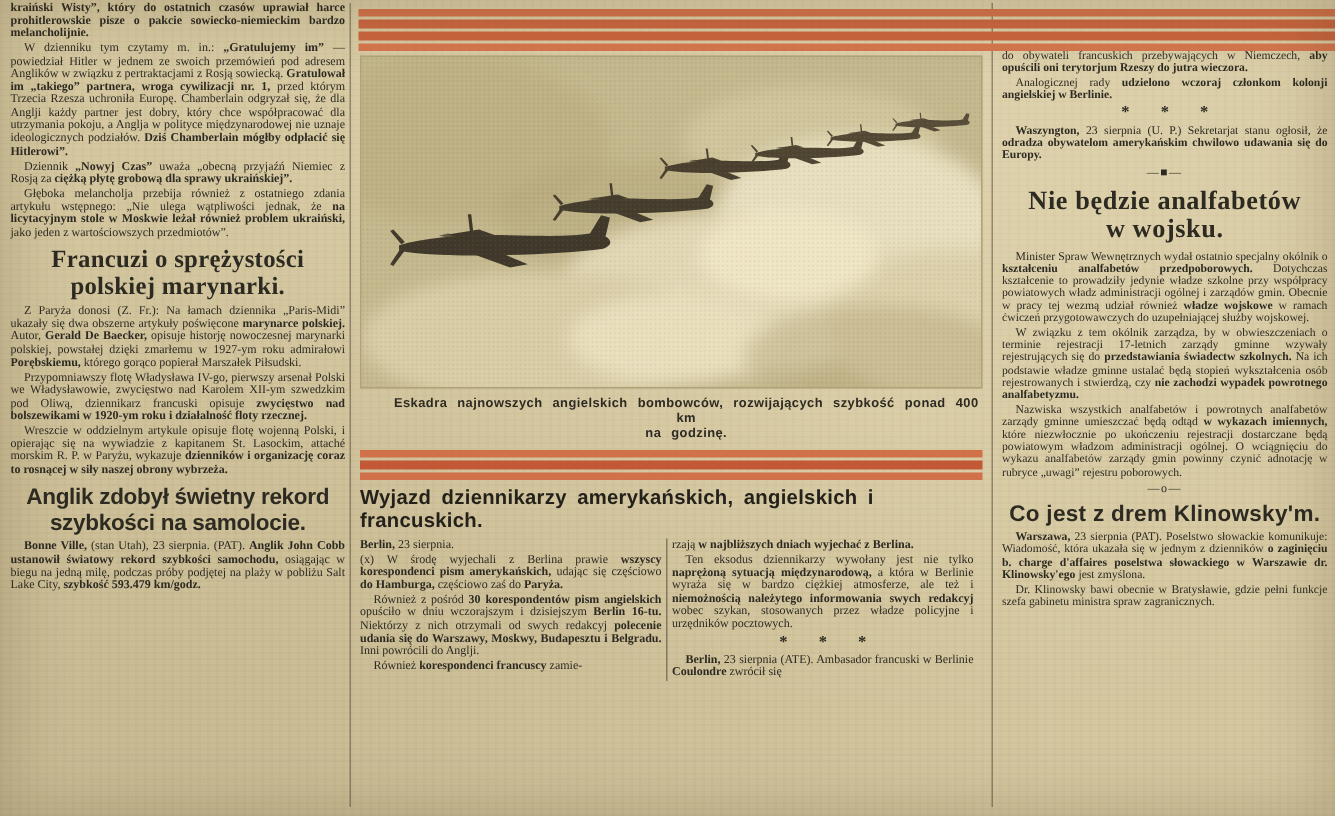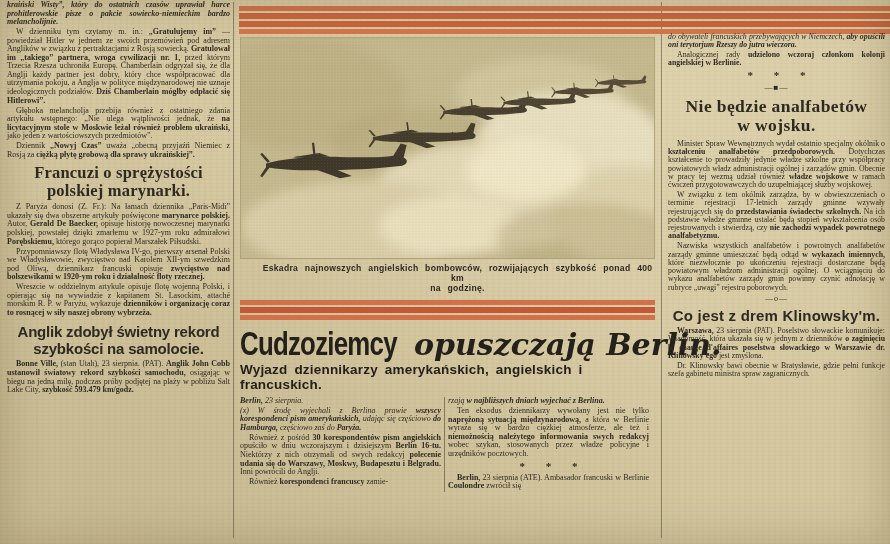--- a/index.html
+++ b/index.html
@@ -11,21 +11,21 @@
       radial-gradient(ellipse at 72% 18%, rgba(255,246,214,0.22), rgba(0,0,0,0) 60%),
       radial-gradient(ellipse at 10% 90%, rgba(90,70,30,0.10), rgba(0,0,0,0) 55%),
       repeating-linear-gradient(0deg, rgba(110,90,50,0.045) 0 1px, rgba(0,0,0,0) 1px 4px),
       repeating-linear-gradient(90deg, rgba(110,90,50,0.03) 0 2px, rgba(0,0,0,0) 2px 6px),
       #d5c8a1;
   }
   .paper::after{content:"";position:absolute;inset:0;pointer-events:none;
     box-shadow:inset 0 0 46px rgba(70,55,20,0.25);}
   .b{font-weight:bold;}
   p{margin:0 0 1.5px;text-align:justify;text-indent:9px;font-size:8px;line-height:8.55px;}
-  p.noind{text-indent:0;font-style:italic;}
+  p.noind{text-indent:0;}
 
   
   .vrule{position:absolute;top:0;bottom:6px;width:1px;background:#39332a;opacity:.45;}
   #rule-a{left:233px;top:2px;}
   #rule-b{left:661px;top:2px;}
 
   
   .col-left{position:absolute;left:7px;top:1px;width:223px;}
   .ltitle{font-size:16.5px;font-weight:bold;text-align:center;line-height:18px;margin:5px 0 3px;letter-spacing:.2px;}
   .ltitle2{font-family:"Liberation Sans",sans-serif;font-size:15px;font-weight:bold;text-align:center;line-height:17px;margin:6px 0 3px;letter-spacing:-.2px;}
@@ -77,22 +77,22 @@
   <div class="stripes-top">
     <div class="stripe s1"></div>
     <div class="stripe s2"></div>
     <div class="stripe s2"></div>
     <div class="stripe s4"></div>
   </div>
 
   <div class="col-left">
     <p class="noind"><span class="b">kraiński Wisty”, który do ostatnich czasów uprawiał harce prohitlerowskie pisze o pakcie sowiecko-niemieckim bardzo melancholijnie.</span></p>
     <p><span>W dzienniku tym czytamy m. in.: </span><span class="b">„Gratulujemy im”</span><span> — powiedział Hitler w jednem ze swoich przemówień pod adresem Anglików w związku z pertraktacjami z Rosją sowiecką. </span><span class="b">Gratulował im „takiego” partnera, wroga cywilizacji nr. 1,</span><span> przed którym Trzecia Rzesza uchroniła Europę. Chamberlain odgryzał się, że dla Anglji każdy partner jest dobry, który chce współpracować dla utrzymania pokoju, a Anglja w polityce międzynarodowej nie uznaje ideologicznych podziałów. </span><span class="b">Dziś Chamberlain mógłby odpłacić się Hitlerowi”.</span></p>
+    <p><span>Dziennik </span><span class="b">„Nowyj Czas”</span><span> uważa „obecną przyjaźń Niemiec z Rosją za </span><span class="b">ciężką płytę grobową dla sprawy ukraińskiej”.</span></p>
     <p><span>Głęboka melancholja przebija również z ostatniego zdania artykułu wstępnego: „Nie ulega wątpliwości jednak, że </span><span class="b">na licytacyjnym stole w Moskwie leżał również problem ukraiński,</span><span> jako jeden z wartościowszych przedmiotów”.</span></p>
-    <p><span>Dziennik </span><span class="b">„Nowyj Czas”</span><span> uważa „obecną przyjaźń Niemiec z Rosją za </span><span class="b">ciężką płytę grobową dla sprawy ukraińskiej”.</span></p>
 
     <h2 class="ltitle">Francuzi o sprężystości polskiej marynarki.</h2>
     <p><span>Z Paryża donosi (Z. Fr.): Na łamach dziennika „Paris-Midi” ukazały się dwa obszerne artykuły poświęcone </span><span class="b">marynarce polskiej.</span><span> Autor, </span><span class="b">Gerald De Baecker,</span><span> opisuje historję nowoczesnej marynarki polskiej, powstałej dzięki zmarłemu w 1927-ym roku admirałowi </span><span class="b">Porębskiemu,</span><span> którego gorąco popierał Marszałek Piłsudski.</span></p>
     <p><span>Przypomniawszy flotę Władysława IV-go, pierwszy arsenał Polski we Władysławowie, zwycięstwo nad Karolem XII-ym szwedzkim pod Oliwą, dziennikarz francuski opisuje </span><span class="b">zwycięstwo nad bolszewikami w 1920-ym roku i działalność floty rzecznej.</span></p>
     <p><span>Wreszcie w oddzielnym artykule opisuje flotę wojenną Polski, i opierając się na wywiadzie z kapitanem St. Lasockim, attaché morskim R. P. w Paryżu, wykazuje </span><span class="b">dzienników i organizację coraz to rosnącej w siły naszej obrony wybrzeża.</span></p>
 
     <h2 class="ltitle2">Anglik zdobył świetny rekord szybkości na samolocie.</h2>
     <p><span class="b">Bonne Ville,</span><span> (stan Utah), 23 sierpnia. (PAT). </span><span class="b">Anglik John Cobb ustanowił światowy rekord szybkości samochodu,</span><span> osiągając w biegu na jedną milę, podczas próby podjętej na plaży w pobliżu Salt Lake City, </span><span class="b">szybkość 593.479 km/godz.</span></p>
   </div>
 
@@ -145,24 +145,20 @@
       <div>Eskadra najnowszych angielskich bombowców, rozwijających szybkość ponad 400 km</div>
       <div>na godzinę.</div>
     </div>
 
     <div class="stripes-mid">
       <div class="stripe s1"></div>
       <div class="stripe s3"></div>
       <div class="stripe s1"></div>
     </div>
 
-    <div class="headline">
-      <span class="plain"><span>Cudzoziemcy</span></span>
-      <span class="fancy">opuszczają Berlin.</span>
-    </div>
     <div class="subhead">Wyjazd dziennikarzy amerykańskich, angielskich i francuskich.</div>
 
     <div class="art-cols">
       <div class="art-col">
         <p class="dateline noind"><span class="b">Berlin,</span><span> 23 sierpnia.</span></p>
         <p class="noind"><span>(x) W środę wyjechali z Berlina prawie </span><span class="b">wszyscy korespondenci pism amerykańskich,</span><span> udając się częściowo </span><span class="b">do Hamburga,</span><span> częściowo zaś do </span><span class="b">Paryża.</span></p>
         <p><span>Również z pośród </span><span class="b">30 korespondentów pism angielskich</span><span> opuściło w dniu wczorajszym i dzisiejszym </span><span class="b">Berlin 16-tu.</span><span> Niektórzy z nich otrzymali od swych redakcyj </span><span class="b">polecenie udania się do Warszawy, Moskwy, Budapesztu i Belgradu.</span><span> Inni powrócili do Anglji.</span></p>
         <p><span>Również </span><span class="b">korespondenci francuscy</span><span> zamie-</span></p>
       </div>
       <div class="art-divider"></div>
@@ -172,20 +168,21 @@
         <div class="stars">* * *</div>
         <p><span class="b">Berlin,</span><span> 23 sierpnia (ATE). Ambasador francuski w Berlinie </span><span class="b">Coulondre</span><span> zwrócił się</span></p>
       </div>
     </div>
   </div>
 
   <div class="col-right">
     <p class="noind"><span>do obywateli francuskich przebywających w Niemczech, </span><span class="b">aby opuścili oni terytorjum Rzeszy do jutra wieczora.</span></p>
     <p><span>Analogicznej rady </span><span class="b">udzielono wczoraj członkom kolonji angielskiej w Berlinie.</span></p>
     <div class="stars">* * *</div>
+    <p><span class="b">Waszyngton,</span><span> 23 sierpnia (U. P.) Sekretarjat stanu ogłosił, że </span><span class="b">odradza obywatelom amerykańskim chwilowo udawania się do Europy.</span></p>
     <div class="divider">—■—</div>
 
     <h2 class="rtitle">
       <span>Nie będzie analfabetów</span><br>
       <span>w wojsku.</span>
     </h2>
     <p><span>Minister Spraw Wewnętrznych wydał ostatnio specjalny okólnik o </span><span class="b">kształceniu analfabetów przedpoborowych.</span><span> Dotychczas kształcenie to prowadziły jedynie władze szkolne przy współpracy powiatowych władz administracji ogólnej i zarządów gmin. Obecnie w pracy tej wezmą udział również </span><span class="b">władze wojskowe</span><span> w ramach ćwiczeń przygotowawczych do uzupełniającej służby wojskowej.</span></p>
     <p><span>W związku z tem okólnik zarządza, by w obwieszczeniach o terminie rejestracji 17-letnich zarządy gminne wzywały rejestrujących się do </span><span class="b">przedstawiania świadectw szkolnych.</span><span> Na ich podstawie władze gminne ustalać będą stopień wykształcenia osób rejestrowanych i stwierdzą, czy </span><span class="b">nie zachodzi wypadek powrotnego analfabetyzmu.</span></p>
     <p><span>Nazwiska wszystkich analfabetów i powrotnych analfabetów zarządy gminne umieszczać będą odtąd </span><span class="b">w wykazach imiennych,</span><span> które niezwłocznie po ukończeniu rejestracji dostarczane będą powiatowym władzom administracji ogólnej. O wciągnięciu do wykazu analfabetów zarządy gmin powinny czynić adnotację w rubryce „uwagi” rejestru poborowych.</span></p>
     <div class="divider">—o—</div>

